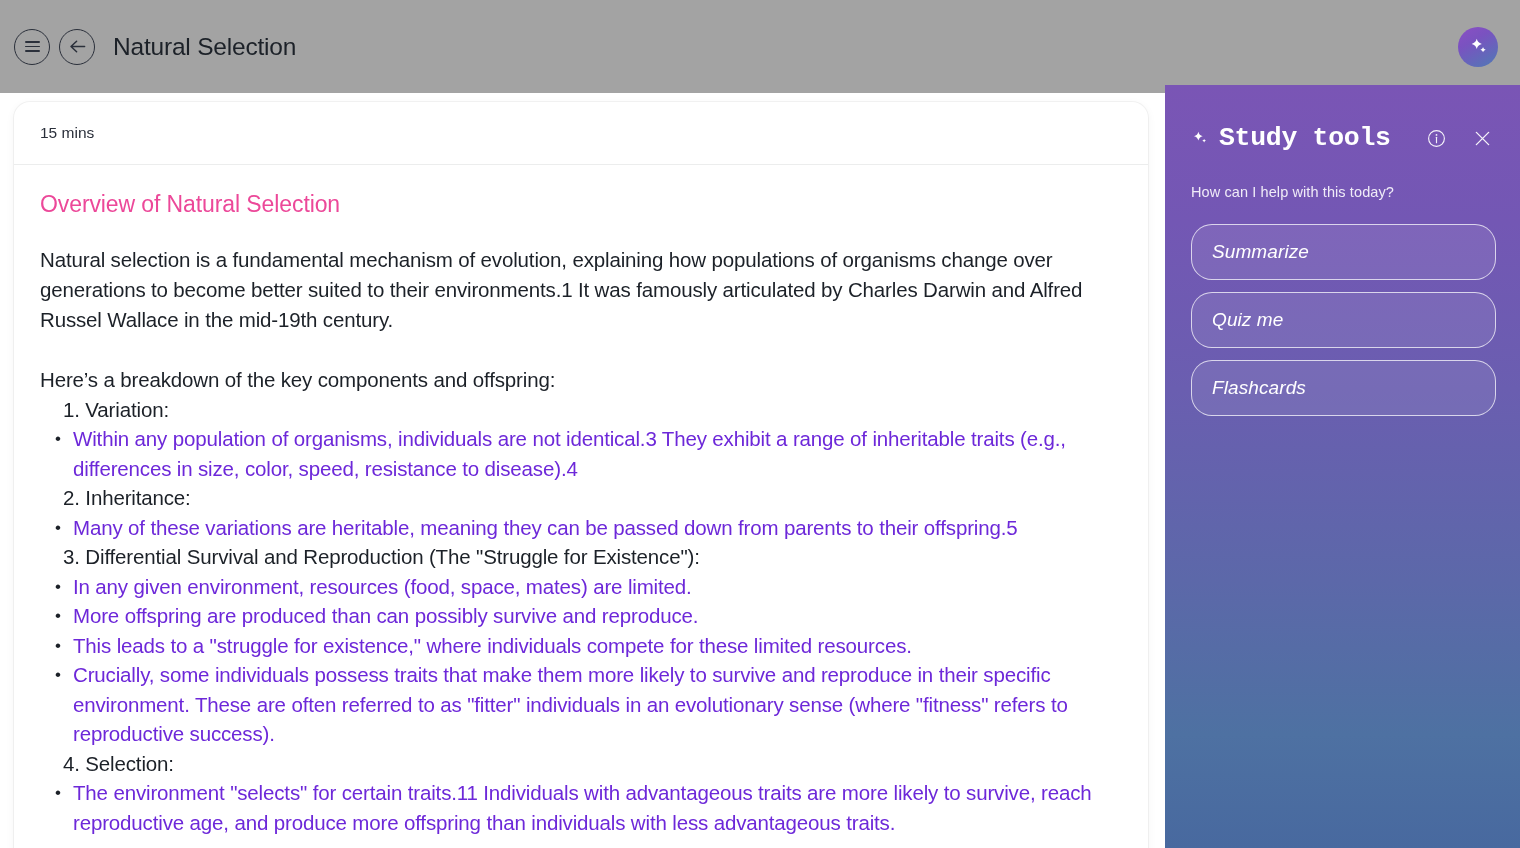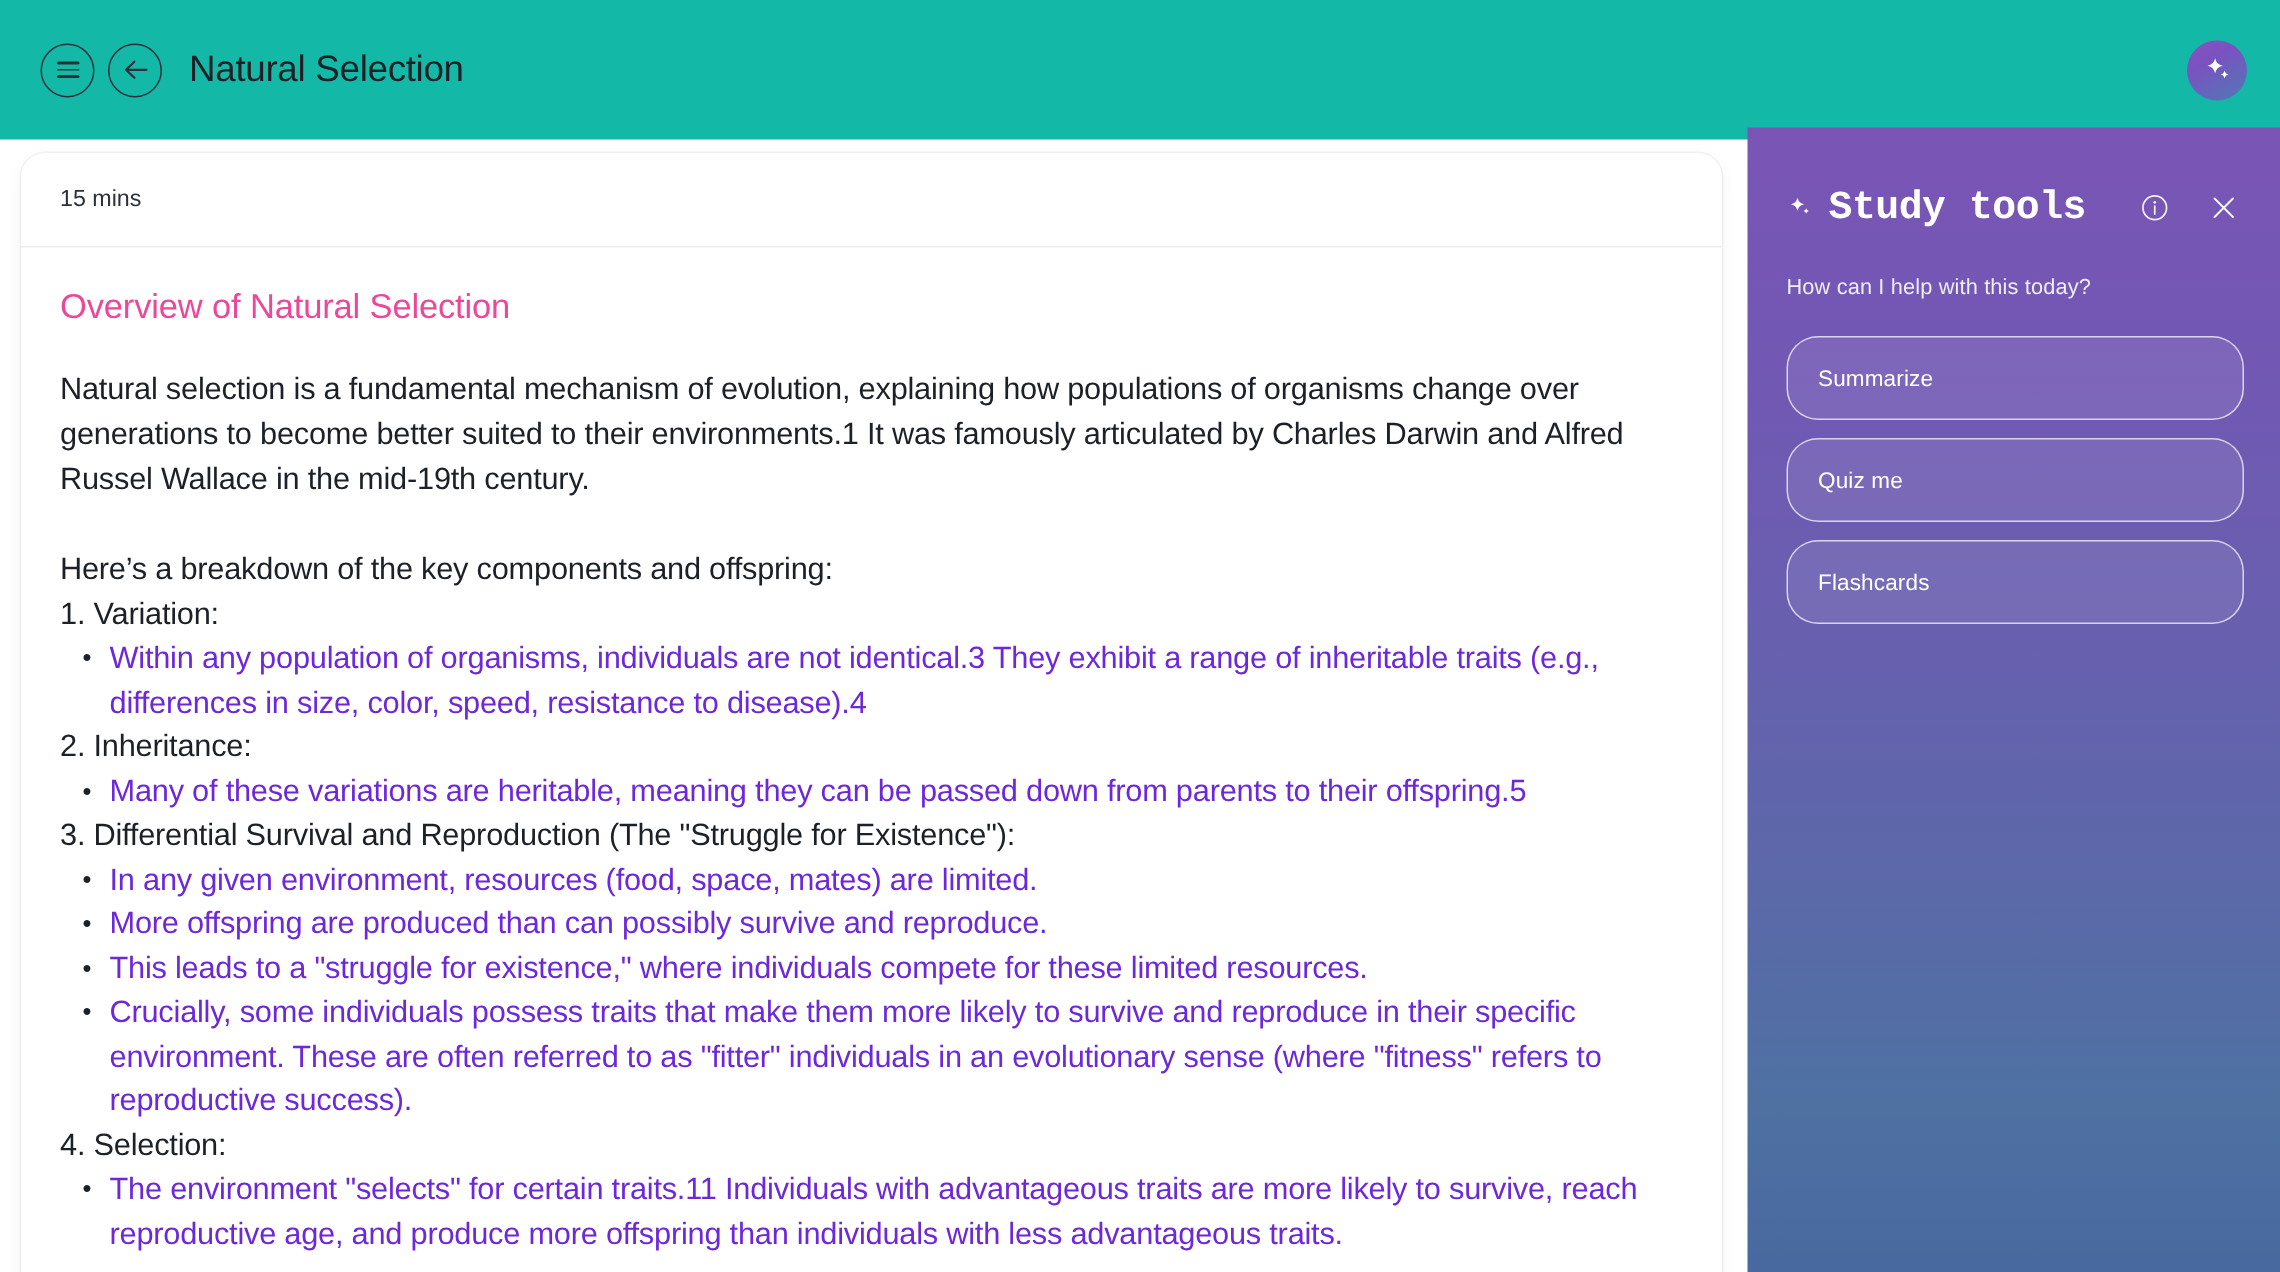--- a/index.html
+++ b/index.html
@@ -19,24 +19,24 @@
     height: 848px;
     background: #ffffff;
   }
 
   
   .topbar {
     position: absolute;
     left: 0; top: 0;
     width: 1520px;
     height: 93px;
-    background: #14b8a6;
-    display: flex;
-    align-items: center;
-    padding: 0 22px 0 27px;
+    background: #a3a3a3;
+    display: flex;
+    align-items: center;
+    padding: 0 22px 0 14px;
   }
 
   .icon-btn-circle {
     width: 36px;
     height: 36px;
     border-radius: 50%;
     border: 1.4px solid #2b303b;
     display: flex;
     align-items: center;
     justify-content: center;
@@ -136,20 +136,21 @@
     line-height: 29.5px;
     letter-spacing: -0.15px;
     color: #1c2128;
   }
 
   .sec-head {
     font-size: 20.5px;
     line-height: 29.5px;
     letter-spacing: -0.15px;
     color: #1c2128;
+    margin-left: 23px;
   }
 
   .bullets { list-style: none; }
 
   .bullet {
     position: relative;
     font-size: 20.5px;
     line-height: 29.5px;
     letter-spacing: -0.15px;
     color: #6d28d9;
@@ -231,24 +232,25 @@
   }
 
   .action-btn {
     height: 56px;
     border-radius: 21px;
     border: 1px solid rgba(255,255,255,0.72);
     background: rgba(255,255,255,0.085);
     display: flex;
     align-items: center;
     padding: 0 20px;
-    font-size: 15px;
+    font-size: 19px;
     color: #ffffff;
     letter-spacing: 0.1px;
     cursor: pointer;
+    font-style: italic;
   }
 </style>
 </head>
 <body>
 
 <div id="app">
 
   <div class="topbar">
 
     <div class="icon-btn-circle">

